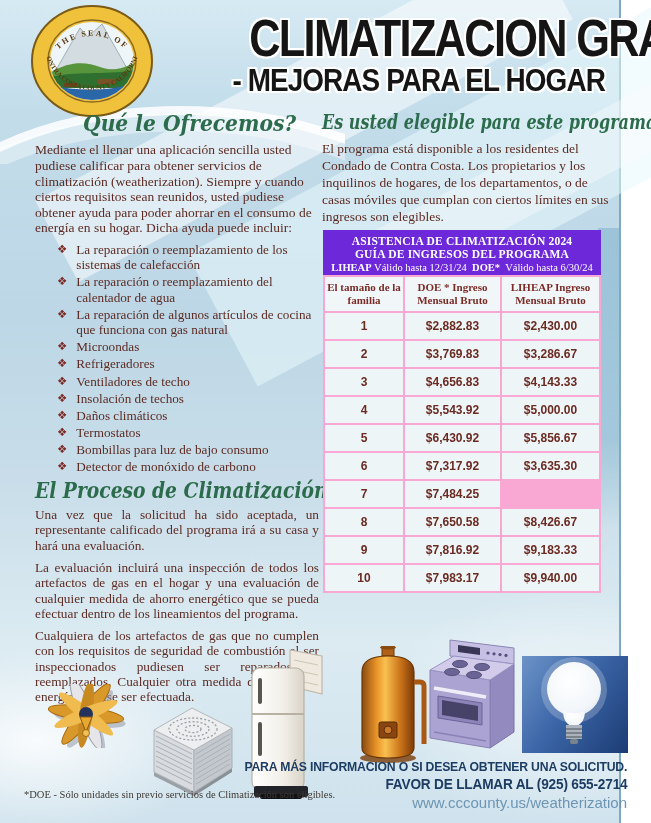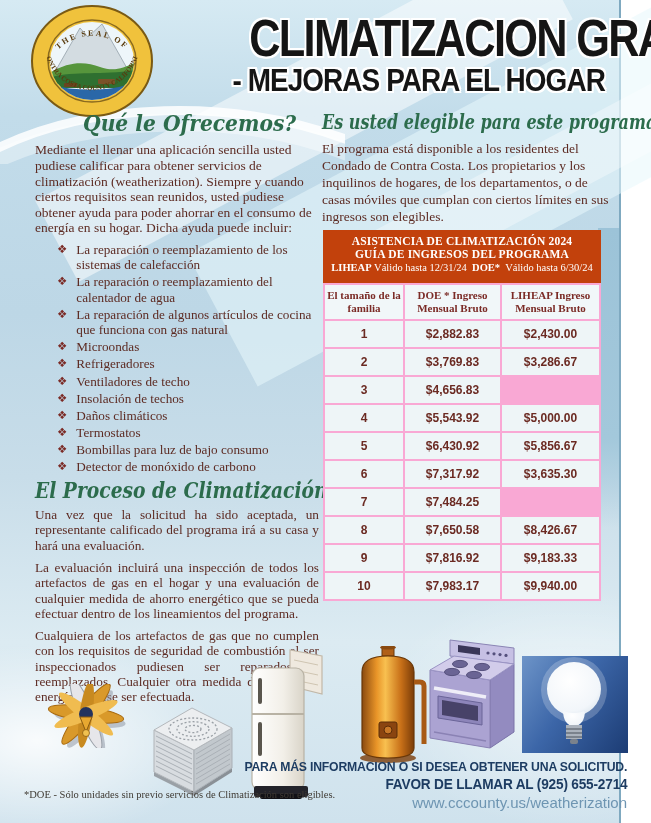--- a/index.html
+++ b/index.html
@@ -38,21 +38,21 @@
   .col-right{position:absolute;left:322px;top:111px;width:288px;z-index:2;}
   .body-text{color:#5d2b23;font-size:13.5px;line-height:1.16;margin:7px 0 0;}
   .proc-p{color:#5d2b23;font-size:13.3px;line-height:1.15;margin:0 0 7px;text-align:justify;}
   .offer-list{list-style:none;margin:6px 0 0;padding:0 0 0 22px;}
   .offer-list li{display:flex;gap:9px;font-size:13.2px;line-height:1.15;color:#5d2b23;margin:0 0 2px;}
   .offer-list .marker{color:#7b2b26;font-size:11.5px;line-height:1.3;}
   
   .accent-band{position:absolute;left:598px;top:228px;width:21px;height:300px;z-index:1;
     background:linear-gradient(180deg,#9cc3d8 0%,#a3c8db 70%,rgba(163,200,219,0) 100%);}
   .income-table{position:absolute;left:323px;top:230px;width:278px;z-index:2;}
-  .tbl-head{background:#c2410c;color:#ffffff;text-align:center;padding:5px 4px 8px;
+  .tbl-head{background:#6d28d9;color:#ffffff;text-align:center;padding:5px 4px 0;
     font-family:"Liberation Serif",serif;}
   .tbl-head .l1,.tbl-head .l2{font-size:11.5px;font-weight:bold;line-height:1.15;letter-spacing:.2px;}
   .tbl-head .l3{font-size:10.5px;line-height:1.2;margin-top:1px;}
   .tbl-head .l3 b{font-weight:bold;}
   .tbl-grid{background:#f9a8d4;padding:2px;display:flex;flex-direction:column;gap:2px;}
   .trow{display:grid;grid-template-columns:78px 95px 1fr;gap:2px;}
   .tcell{background:#eef5f7;display:flex;align-items:center;justify-content:center;
     min-height:26px;color:#6b2a22;font-family:"Liberation Sans",sans-serif;
     font-weight:bold;font-size:12px;}
   .thead-cell{background:#f1f7f9;color:#7b2b26;font-family:"Liberation Serif",serif;
@@ -216,20 +216,21 @@
             <div class="tcell">$2,430.00</div>
           </div>
           <div class="trow">
             <div class="tcell">2</div>
             <div class="tcell">$3,769.83</div>
             <div class="tcell">$3,286.67</div>
           </div>
           <div class="trow">
             <div class="tcell">3</div>
             <div class="tcell">$4,656.83</div>
+            <div class="tcell">$4,143.33</div>
           </div>
           <div class="trow">
             <div class="tcell">4</div>
             <div class="tcell">$5,543.92</div>
             <div class="tcell">$5,000.00</div>
           </div>
           <div class="trow">
             <div class="tcell">5</div>
             <div class="tcell">$6,430.92</div>
             <div class="tcell">$5,856.67</div>

